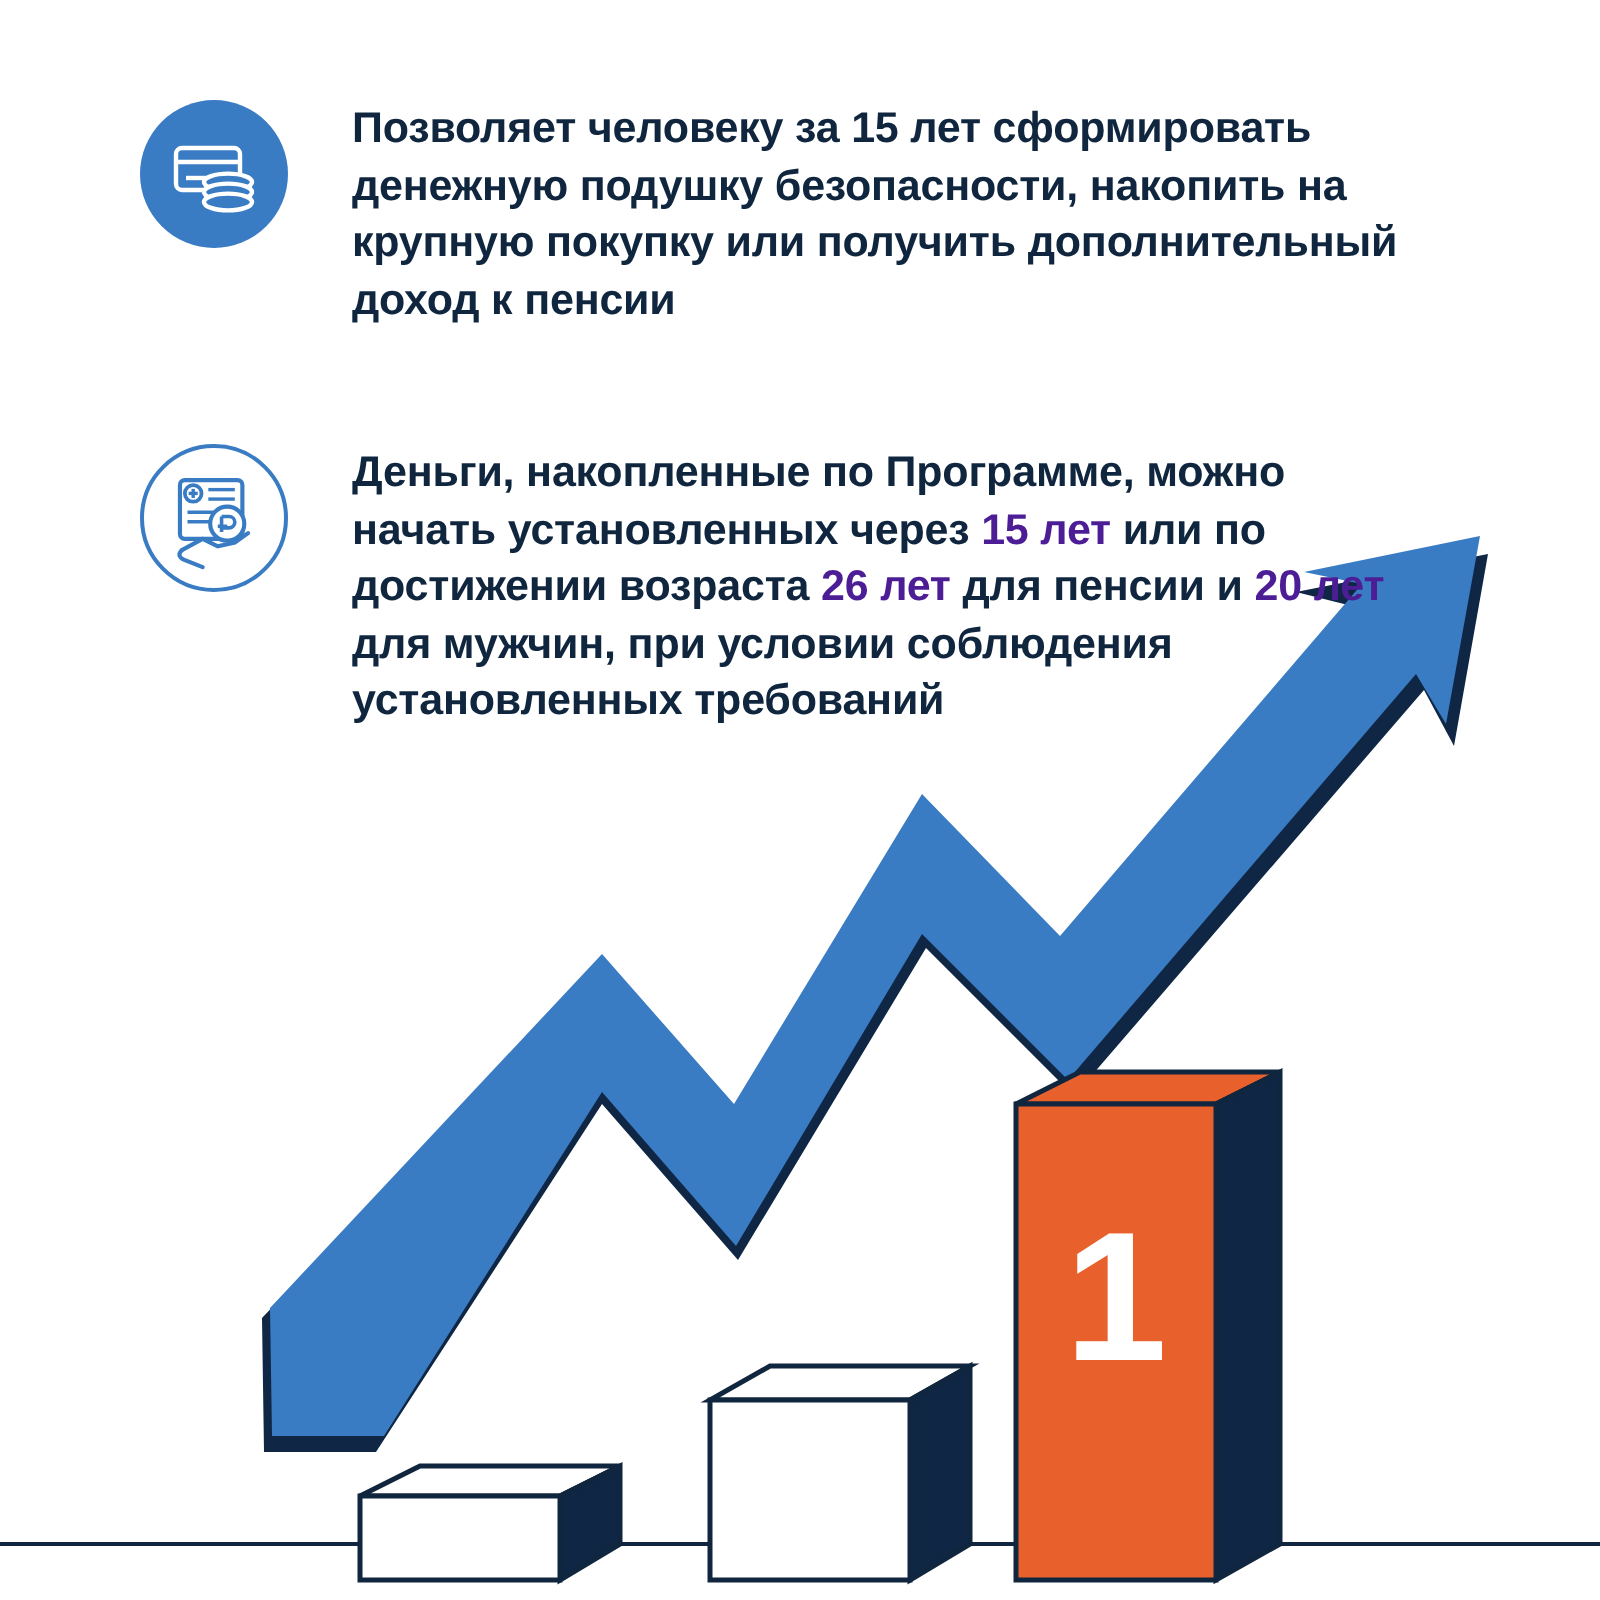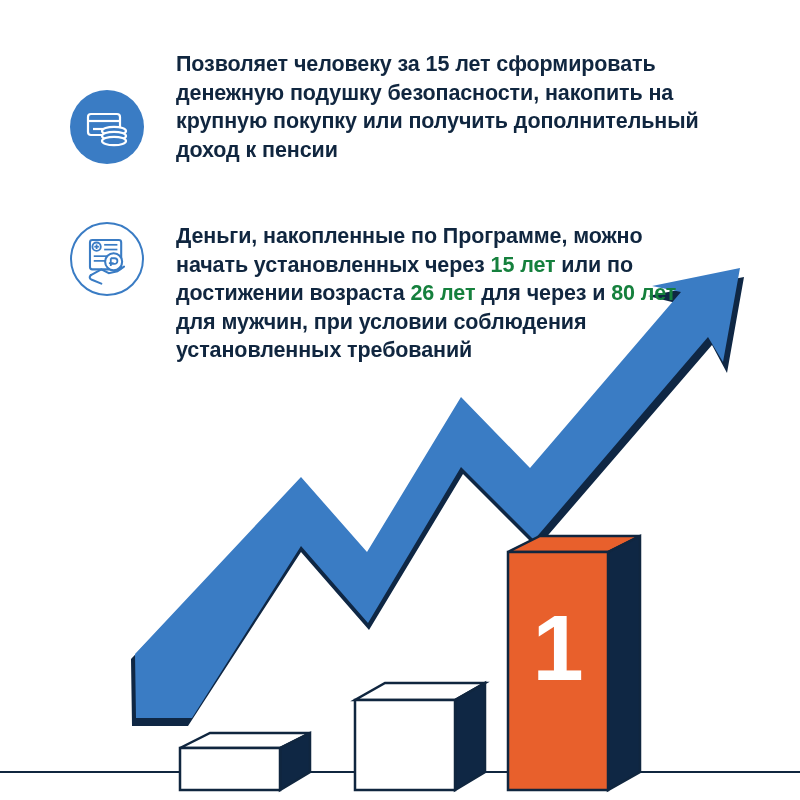--- a/index.html
+++ b/index.html
@@ -54,24 +54,24 @@
   }
   .bullet-text {
     margin-left: 32px;
     font-size: 21.5px;
     line-height: 28.5px;
     color: #10263f;
     font-weight: 700;
     letter-spacing: -0.1px;
   }
   .hl {
-    color: #15803d;
+    color: #4c1d95;
   }
 
-  #bullet1 { left: 70px; top: 50px; width: 640px; align-items: flex-end; }
+  #bullet1 { left: 70px; top: 50px; width: 640px; }
   #bullet2 { left: 70px; top: 222px; width: 640px; }
 
   .icon-svg {
     position: absolute;
     left: 0; top: 0;
     width: 100%;
     height: 100%;
   }
 </style>
 </head>
@@ -170,17 +170,17 @@
         <g stroke="#3a7cc4" stroke-width="1.9" fill="none">
           <path d="M41 36.2 L41 44.4"></path>
           <path d="M41 36.2 L45 36.2 a3 3 0 0 1 0 6 L41 42.2"></path>
           <path d="M39 41.4 L44 41.4"></path>
         </g>
         <path d="M20 54 L31 48 L39 52 L48 50 L55 45" fill="none" stroke="#3a7cc4" stroke-width="2.2" stroke-linecap="round"></path>
         <path d="M20 54 q-3 3 1 5 l10 4" fill="none" stroke="#3a7cc4" stroke-width="2.2" stroke-linecap="round"></path>
       </svg>
     </div>
     <div class="bullet-text">
-      <span>Деньги, накопленные по Программе, можно начать установленных через </span><span class="hl">15 лет</span><span> или по достижении возраста </span><span class="hl">26 лет</span><span> для через и </span><span class="hl">80 лет</span><span> для мужчин, при условии соблюдения установленных требований</span>
+      <span>Деньги, накопленные по Программе, можно начать установленных через </span><span class="hl">15 лет</span><span> или по достижении возраста </span><span class="hl">26 лет</span><span> для пенсии и </span><span class="hl">20 лет</span><span> для мужчин, при условии соблюдения установленных требований</span>
     </div>
   </div>
 
 </div>
 
 </body></html>

